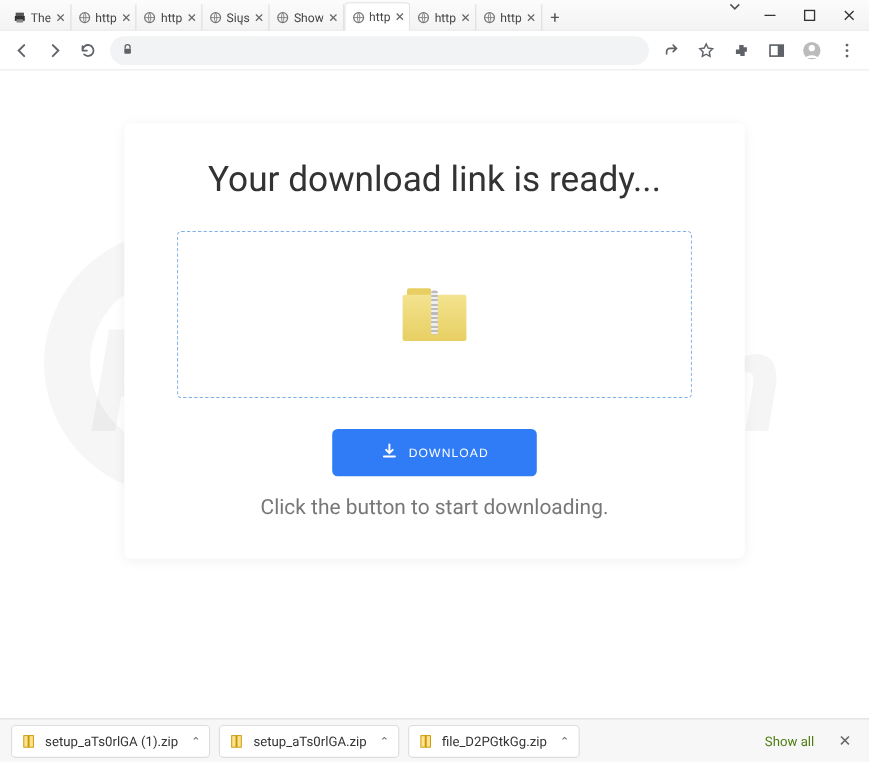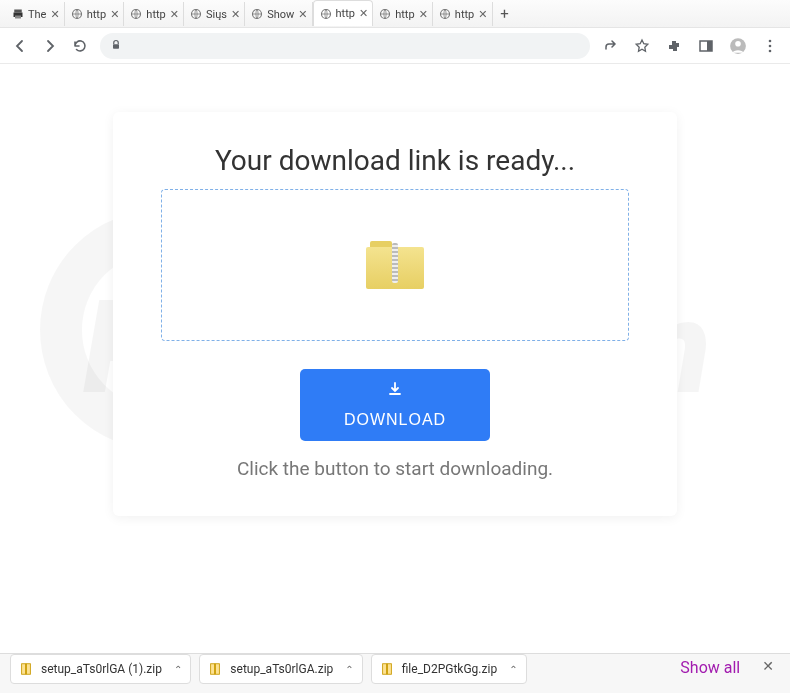--- a/index.html
+++ b/index.html
@@ -37,21 +37,20 @@
 
     
     .titlebar {
       height: 28px;
       background: linear-gradient(#fcfcfc, #f3f3f3);
       display: flex;
       align-items: flex-start;
       border-bottom: 1px solid #e5e5e5;
       position: relative;
       z-index: 2;
-      flex-direction: column;
     }
     .tabs { display: flex; align-items: flex-end; height: 28px; padding-left: 6px; gap: 0; flex: 1;}
     .tab {
       display: flex; align-items: center;
       height: 24px;
       padding: 0 4px 0 6px;
       font-size: 11px;
       color: #444;
       border-right: 1px solid #ddd;
       max-width: 72px;
@@ -113,24 +112,24 @@
       position: absolute;
       left: 113px; top: 48px;
       width: 564px;
       background: #fff;
       border-radius: 6px;
       box-shadow: 0 2px 12px rgba(0,0,0,0.06);
       padding: 32px 48px 36px;
       text-align: center;
     }
     .card h1 {
-      font-size: 28px;
+      font-size: 32px;
       font-weight: 400;
       color: #333;
-      margin-bottom: 12px;
+      margin-bottom: 28px;
       text-align: center;
     }
     .dropzone {
       border: 1px dashed #7fb0e8;
       border-radius: 4px;
       height: 152px;
       display: flex;
       align-items: center;
       justify-content: center;
       margin-bottom: 28px;
@@ -155,63 +154,63 @@
       width: 6px; height: 40px;
       background: repeating-linear-gradient(#bbb, #bbb 2px, #eee 2px, #eee 4px);
       border-radius: 2px;
     }
     .dl-btn {
       display: inline-flex;
       align-items: center;
       gap: 10px;
       background: #2f7cf6;
       color: #fff;
-      font-size: 16px;
+      font-size: 11px;
       font-weight: 500;
       letter-spacing: 1px;
       border: none;
       border-radius: 5px;
       padding: 12px 44px;
       cursor: pointer;
-      flex-direction: column;
     }
     .hint {
       margin-top: 16px;
       color: #777;
       font-size: 19px;
     }
 
     
     .shelf {
       position: absolute;
       bottom: 0; left: 0; right: 0;
       height: 40px;
       background: #f7f7f7;
       border-top: 1px solid #ddd;
       display: flex;
+      align-items: center;
       padding: 0 10px;
       gap: 8px;
       z-index: 2;
     }
     .dl-item {
       display: flex;
       align-items: center;
       height: 30px;
       background: #fff;
       border: 1px solid #ddd;
       border-radius: 4px;
       padding: 0 8px;
       gap: 8px;
       font-size: 12px;
       color: #333;
     }
     .dl-chip-icon { width:14px; height:14px; display:flex; align-items:center; justify-content:center;}
     .dl-caret { color:#666; font-size:10px; padding-left: 4px; }
     .shelf-spacer { flex:1; }
-    .showall { color: #a21caf; font-size: 16px; cursor:pointer; padding: 4px 8px;}
+    .showall { color: #4d7c0f; font-size: 12px; cursor:pointer; padding: 4px 8px;}
     .shelf-close { color:#666; font-size:14px; padding: 4px 6px; cursor:pointer;}
   </style>
 </head>
 <body>
 
 <div class="watermark-circle"></div>
 <div class="watermark">PCrisk.com</div>
 
 <div class="titlebar">
   <div class="tabs">

